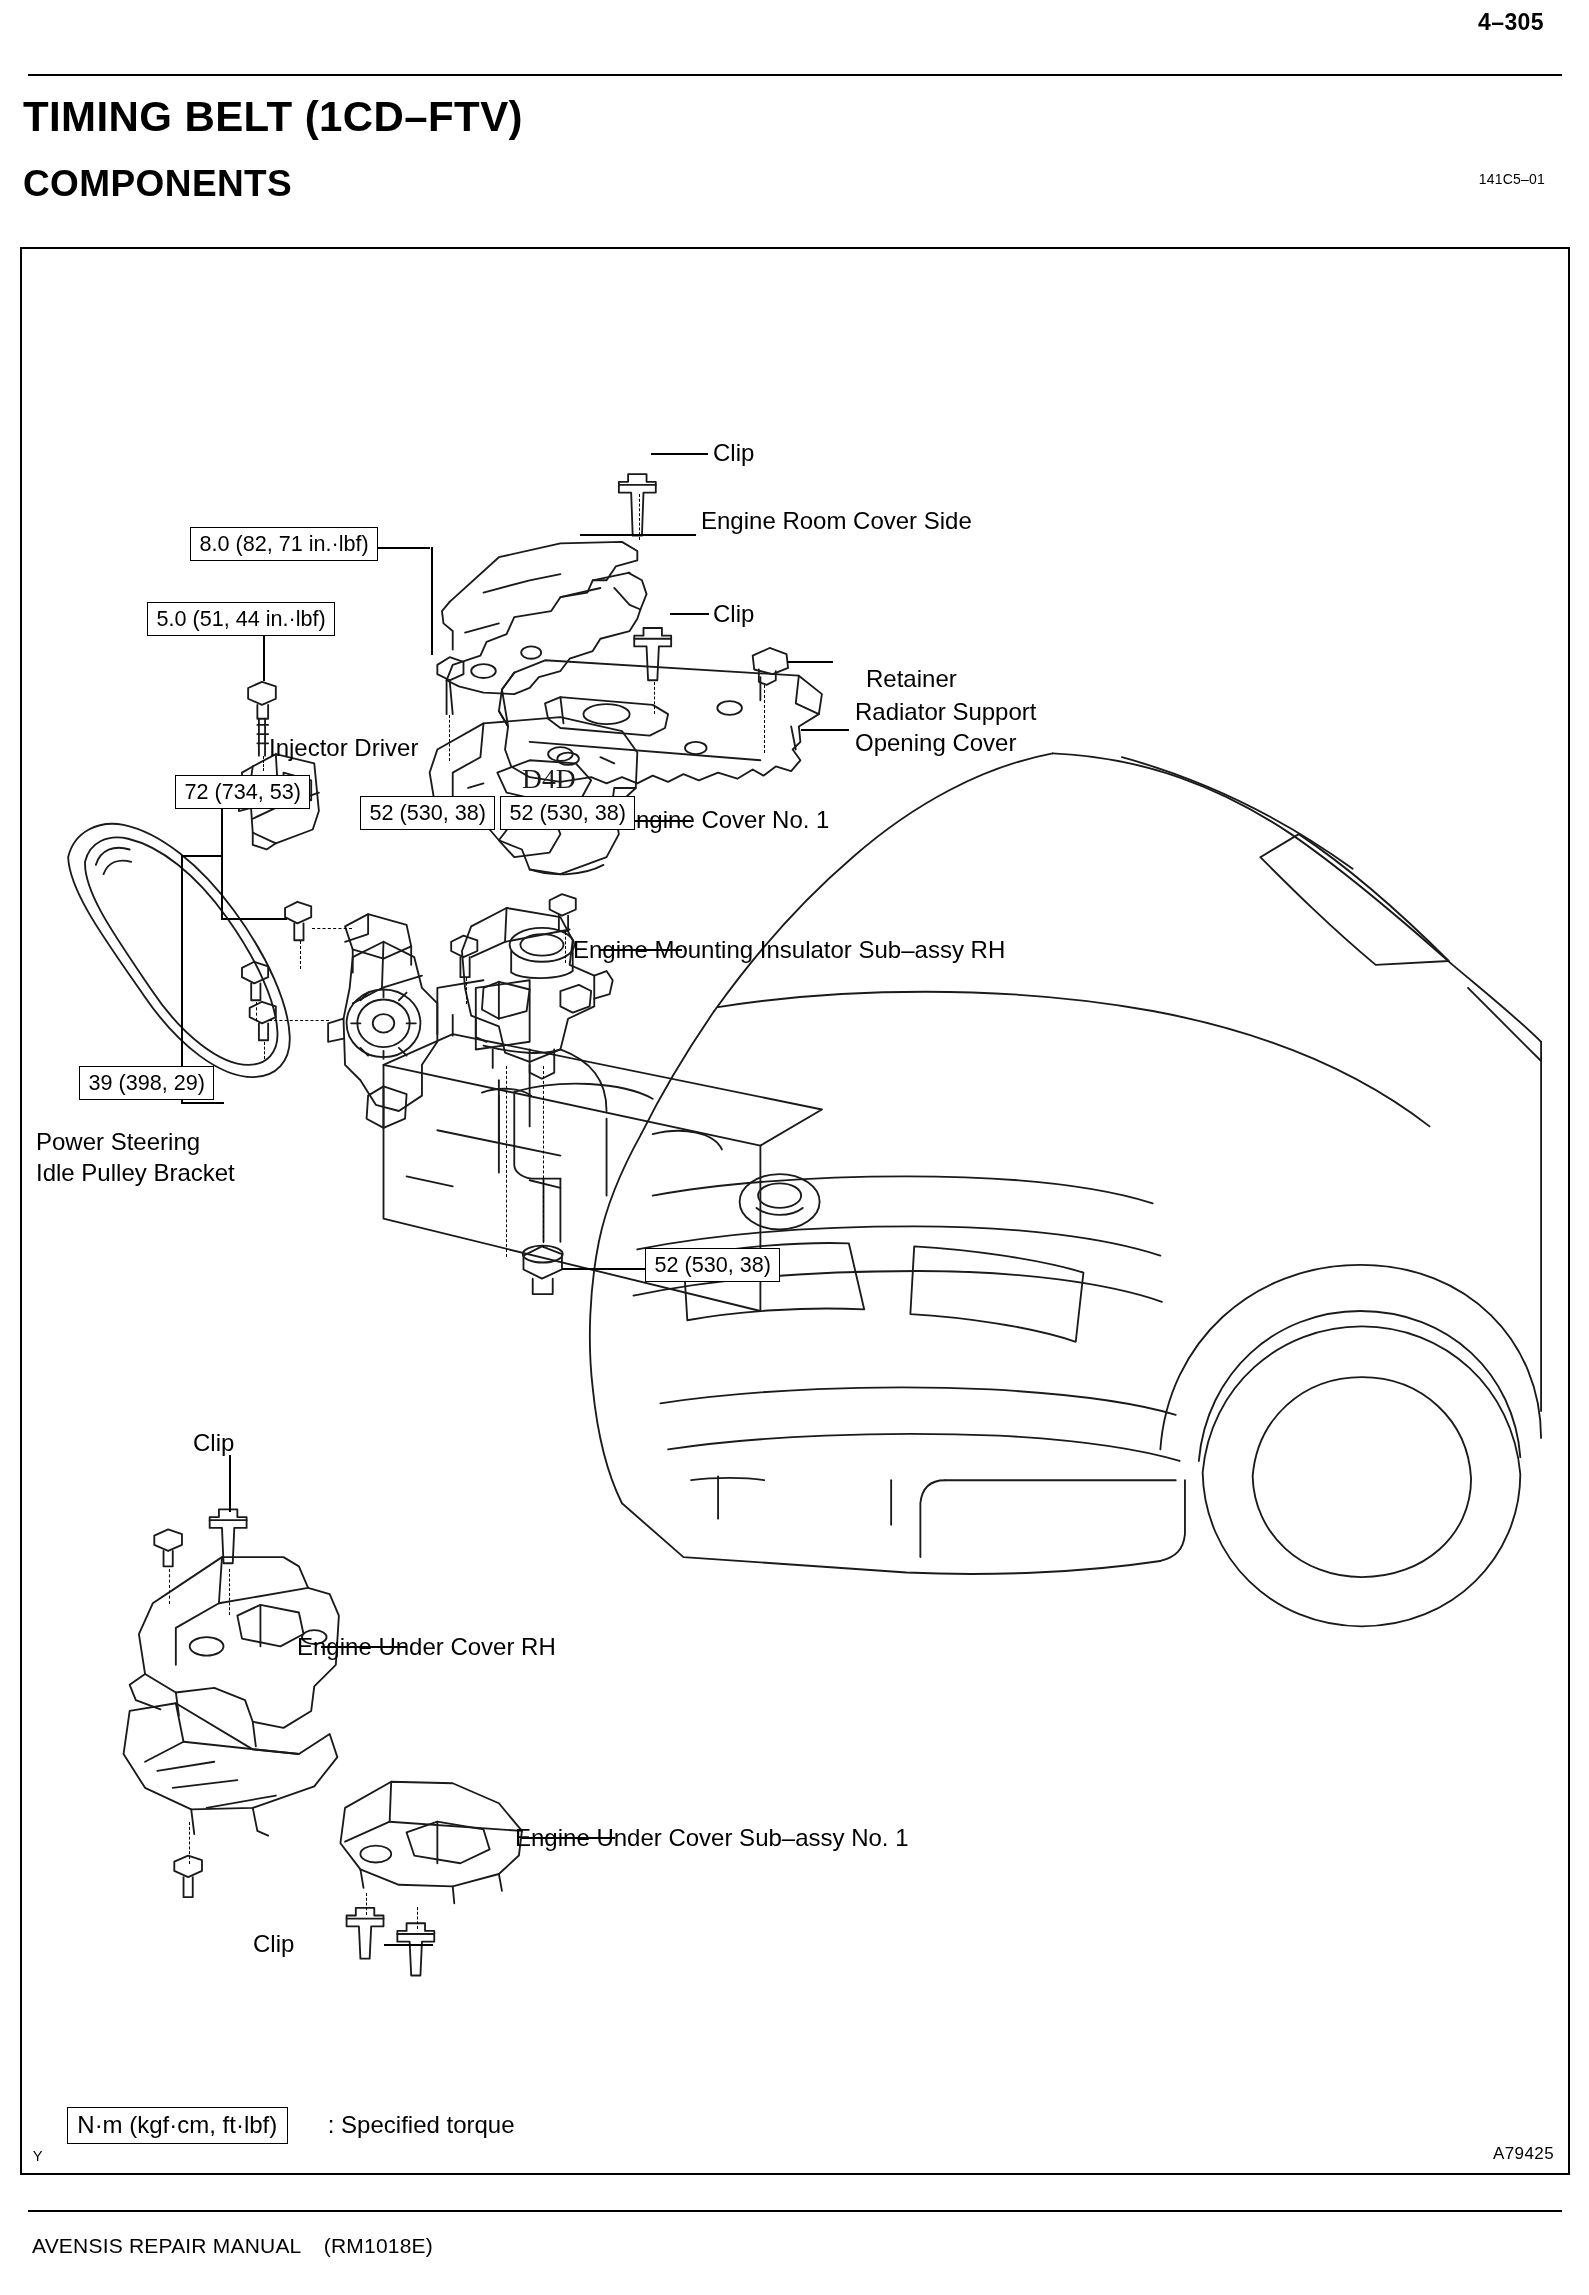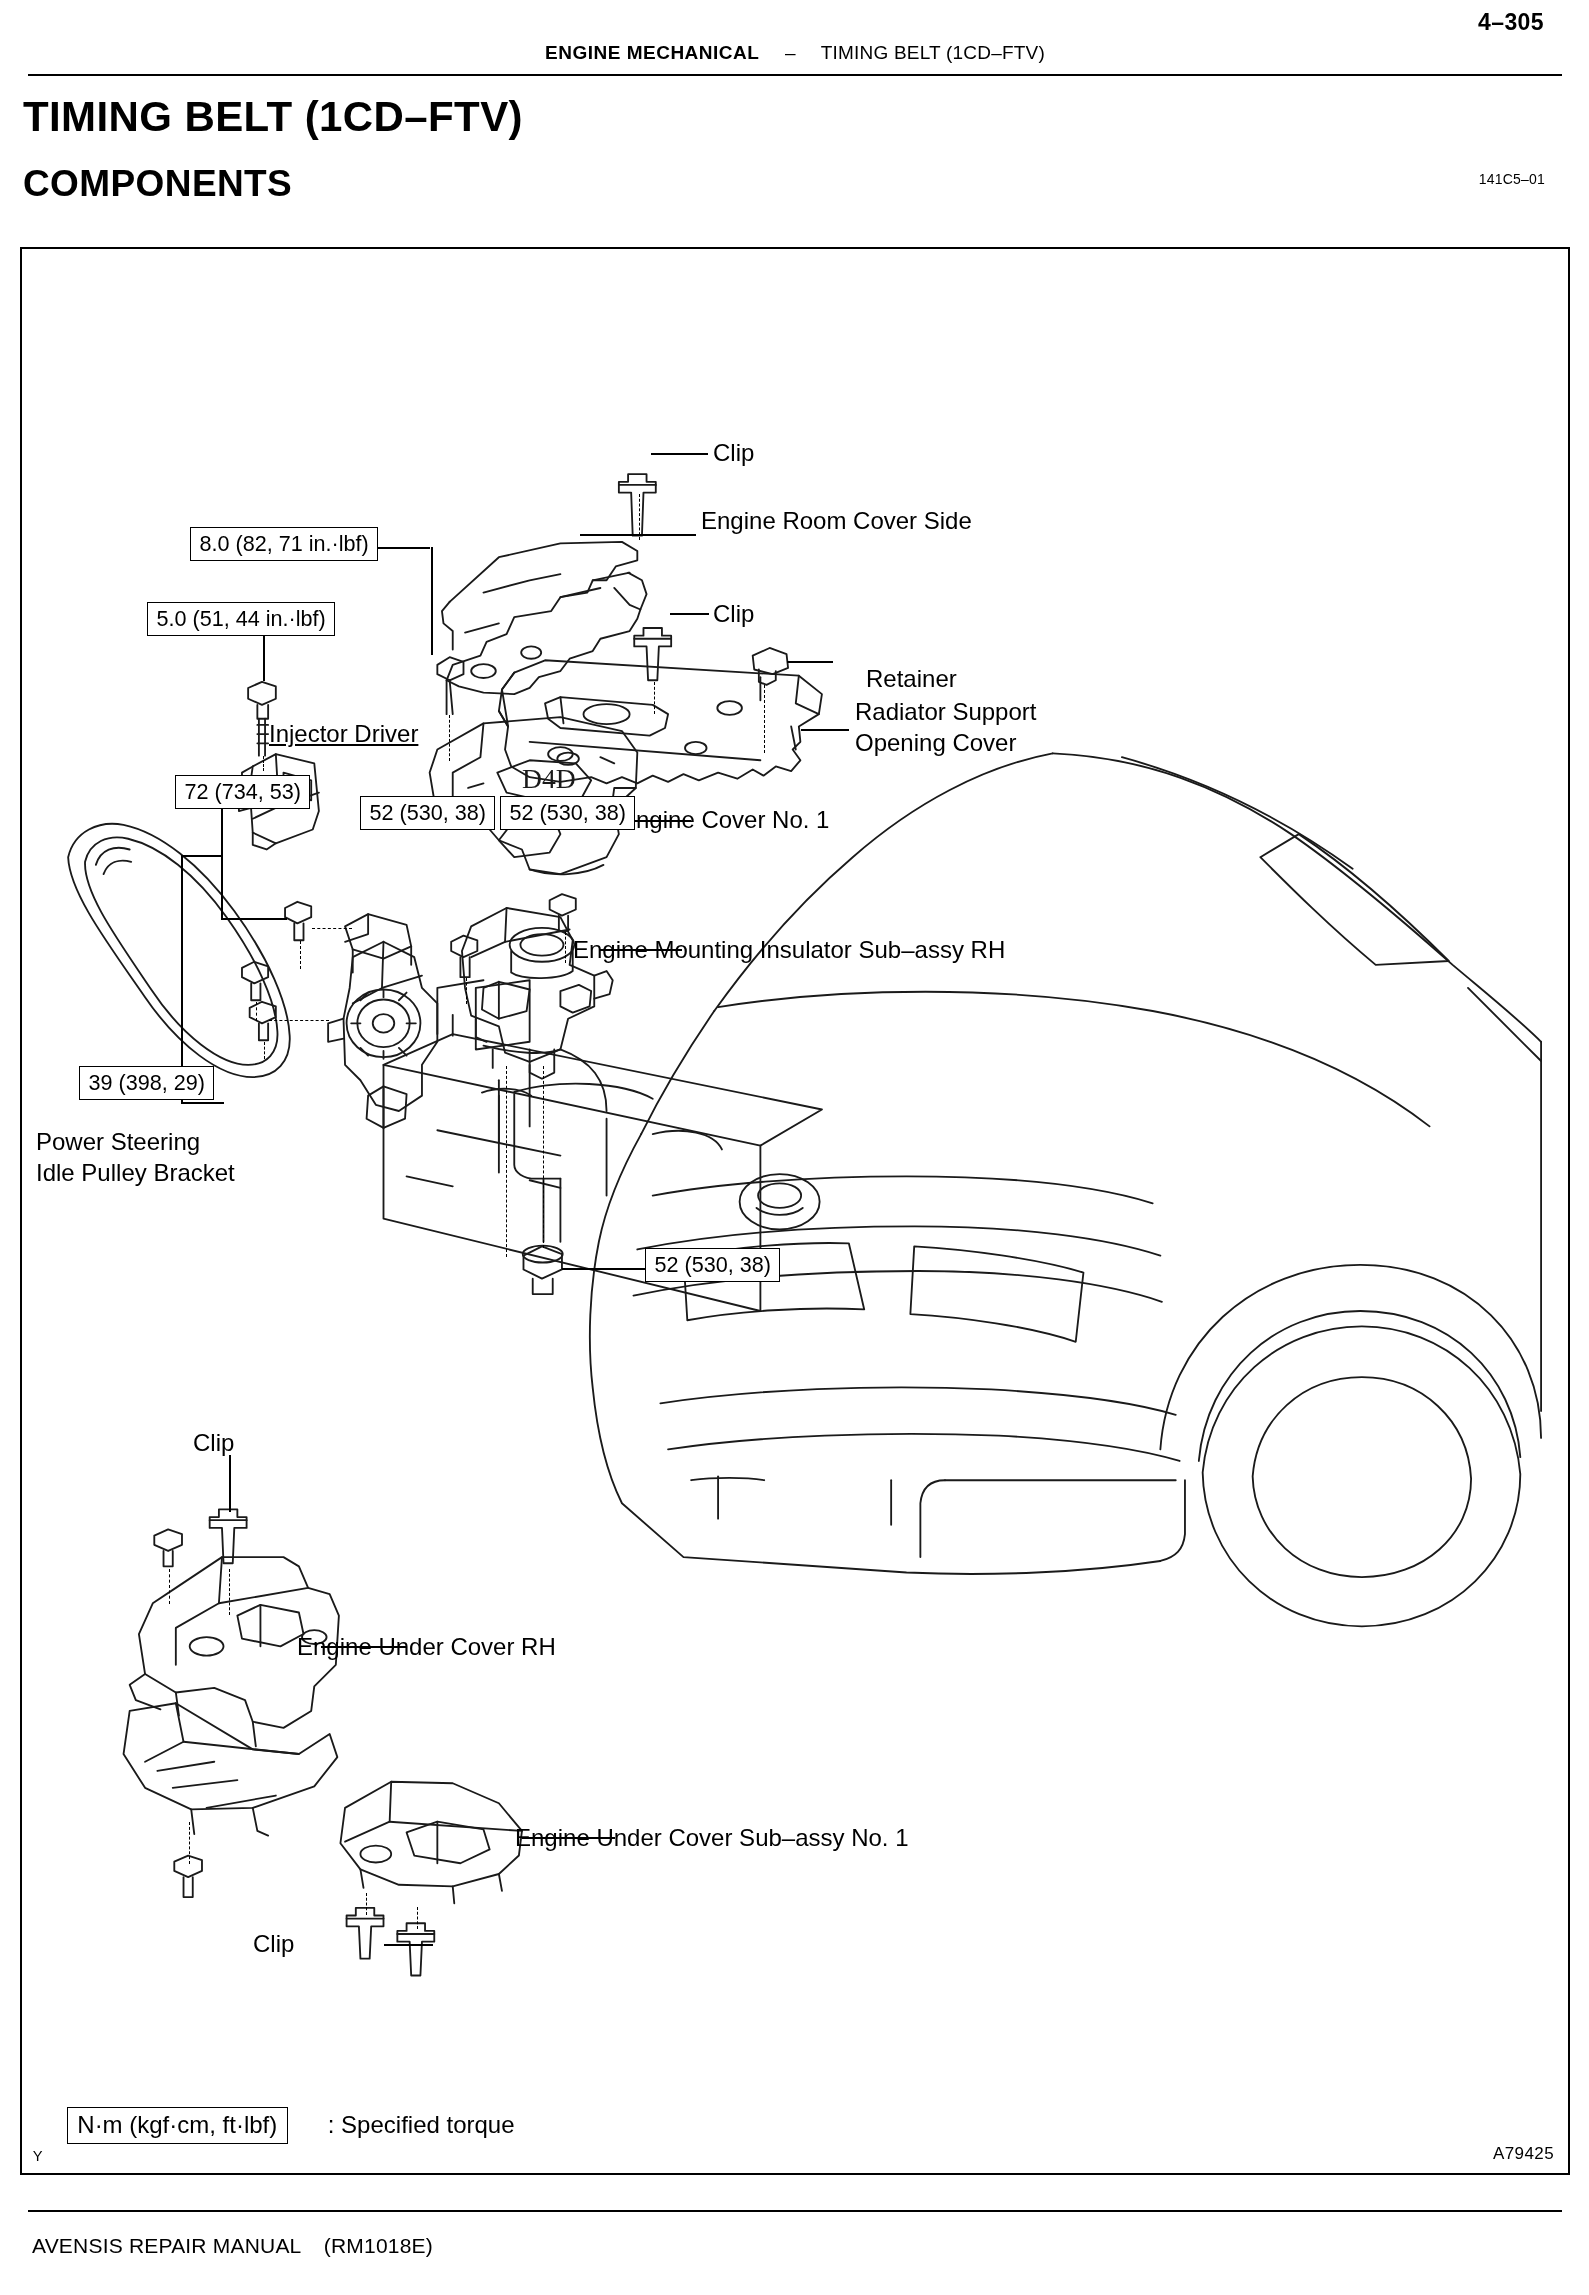--- a/index.html
+++ b/index.html
@@ -193,25 +193,20 @@
     padding-left: 17px;
   }
 </style>
 </head>
 <body>
 
 <div class="page">
 
   <div class="page-no">4–305</div>
 
-  <div class="header-center">
-    <span class="sec">ENGINE MECHANICAL</span>
-    <span class="dash">–</span>
-    <span class="sub">TIMING BELT (1CD–FTV)</span>
-  </div>
   <div class="header-rule"></div>
 
   <div class="title">TIMING BELT (1CD–FTV)</div>
   <div class="subtitle">COMPONENTS</div>
   <div class="doc-code">141C5–01</div>
 
   <div class="figure">
 
     <svg class="art" viewBox="0 0 2010 2500">
       <g fill="none" stroke="#1a1a1a" stroke-width="2.4" stroke-linejoin="round" stroke-linecap="round">
@@ -519,21 +514,21 @@
     <div class="dash-v" style="left:167px; top:1573px; height:42px;"></div>
     <div class="dash-v" style="left:344px; top:1644px; height:21.6px;"></div>
     <div class="dash-v" style="left:395px; top:1658px; height:21.6px;"></div>
 
     <div class="lbl" style="left:691px; top:188px;">Clip</div>
     <div class="lbl" style="left:679px; top:256px;">Engine Room Cover Side</div>
     <div class="lbl" style="left:691px; top:349px;">Clip</div>
     <div class="lbl" style="left:816px; top:414px;margin-left:28px;">Retainer</div>
     <div class="lbl multiline" style="left:833px; top:447px;">Radiator Support
 Opening Cover</div>
-    <div class="lbl" style="left:247px; top:469px;text-decoration:underline;">Injector Driver</div>
+    <div class="lbl" style="left:247px; top:483px;">Injector Driver</div>
     <div class="lbl" style="left:598px; top:555px;">Engine Cover No. 1</div>
     <div class="lbl" style="left:551px; top:685px;">Engine Mounting Insulator Sub–assy RH</div>
     <div class="lbl multiline" style="left:14px; top:877px;">Power Steering
 Idle Pulley Bracket</div>
     <div class="lbl" style="left:171px; top:1178px;">Clip</div>
     <div class="lbl" style="left:275px; top:1382px;">Engine Under Cover RH</div>
     <div class="lbl" style="left:493px; top:1573px;">Engine Under Cover Sub–assy No. 1</div>
     <div class="lbl" style="left:231px; top:1679px;">Clip</div>
 
     <div class="torque" style="left:168px; top:278px;">8.0 (82, 71 in.·lbf)</div>

